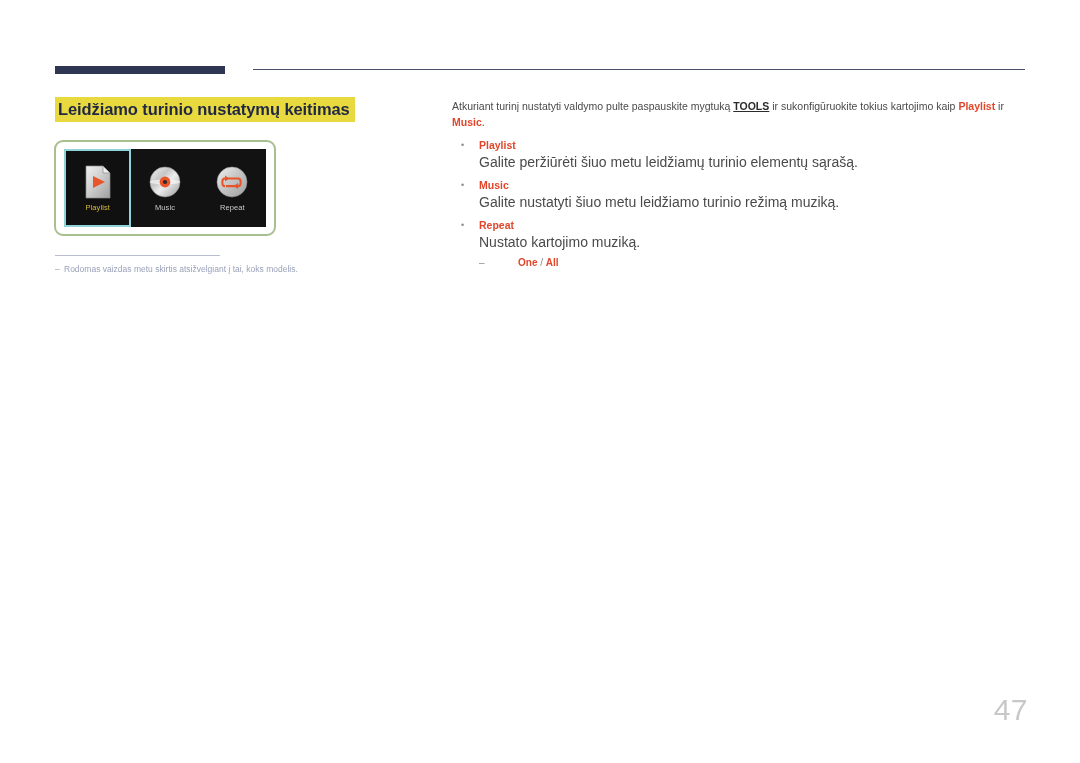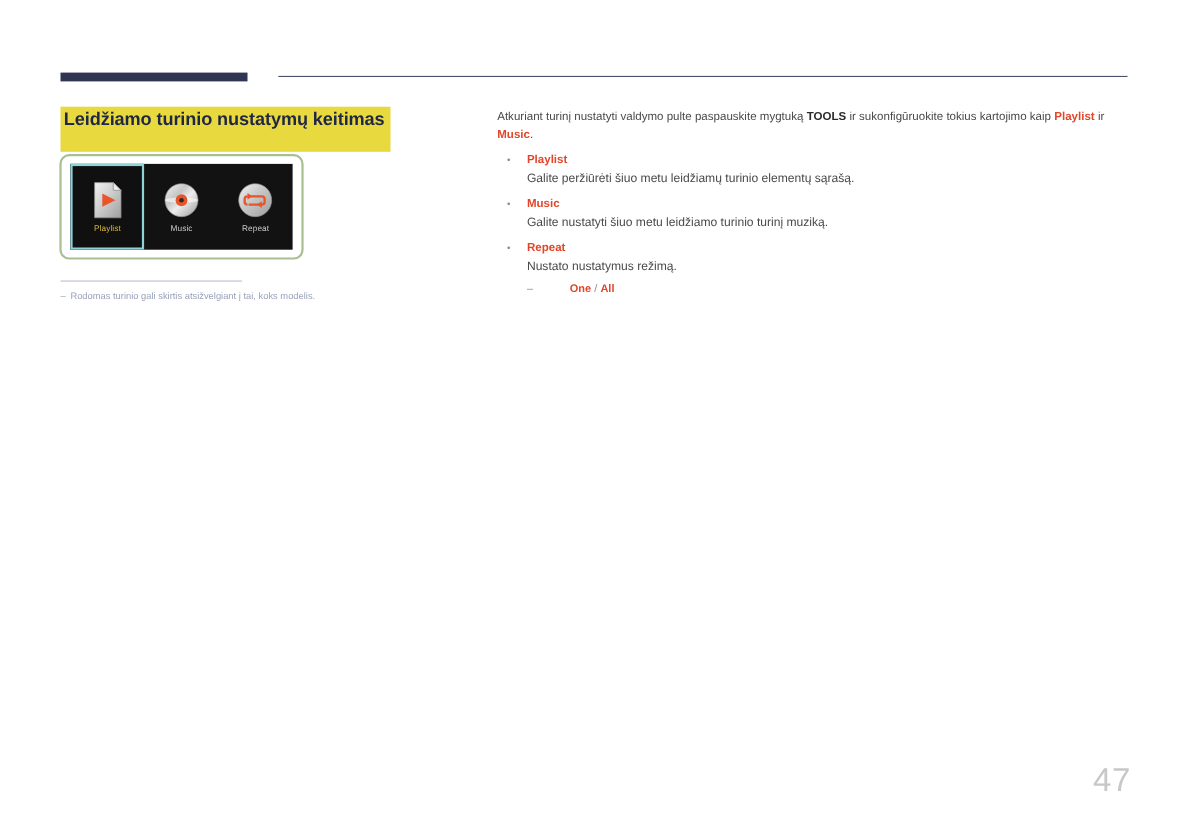--- a/index.html
+++ b/index.html
@@ -45,21 +45,21 @@
     left: 55px;
     top: 97px;
   }
   #page-title .title-text {
     display: inline-block;
     background: #e8d93f;
     color: #1f2744;
     font-size: 16.5px;
     font-weight: bold;
     line-height: 22px;
-    padding: 1px 5px 18px 3px;
+    padding: 1px 5px 2px 3px;
     letter-spacing: -0.1px;
   }
 
   
   #figure-panel {
     position: absolute;
     left: 54px;
     top: 140px;
     width: 222px;
     height: 96px;
@@ -144,20 +144,21 @@
   }
   .intro {
     font-size: 10.5px;
     line-height: 16px;
     color: #4a4a4a;
     margin: 0 0 7px 0;
   }
   .intro .b-dark {
     font-weight: bold;
     color: #2b2b2b;
+    text-decoration: underline;
   }
   .intro .b-accent {
     font-weight: bold;
     color: #e1462b;
   }
 
   .bullet-row {
     display: flex;
     align-items: flex-start;
     margin-top: 8px;
@@ -173,21 +174,21 @@
     box-sizing: border-box;
   }
   .bullet-label {
     font-size: 10.5px;
     font-weight: bold;
     color: #e1462b;
     line-height: 15px;
   }
   .bullet-desc {
     margin: 2px 0 0 27px;
-    font-size: 11px;
+    font-size: 14px;
     line-height: 15px;
     color: #4a4a4a;
   }
 
   .sub-row {
     display: flex;
     align-items: flex-start;
     margin: 5px 0 0 27px;
   }
   .sub-dash {
@@ -294,50 +295,50 @@
       <div class="tile-label">Repeat</div>
     </div>
 
   </div>
 </div>
 
 <div id="figure-note">
   <div class="note-rule"></div>
   <div class="note-row">
     <span class="note-dash">‒</span>
-    <span>Rodomas turinio gali skirtis atsižvelgiant į tai, koks modelis.</span>
+    <span>Rodomas vaizdas metu skirtis atsižvelgiant į tai, koks modelis.</span>
   </div>
 </div>
 
 <div id="content-column">
 
   <p class="intro"><span>Atkuriant turinį nustatyti valdymo pulte paspauskite mygtuką </span><span class="b-dark">TOOLS</span><span> ir sukonfigūruokite tokius kartojimo kaip </span><span class="b-accent">Playlist</span><span> ir </span><span class="b-accent">Music</span><span>.</span></p>
 
   <div>
     <div class="bullet-row">
       <span class="bullet-dot">•</span>
       <span class="bullet-label">Playlist</span>
     </div>
     <div class="bullet-desc">Galite peržiūrėti šiuo metu leidžiamų turinio elementų sąrašą.</div>
   </div>
 
   <div>
     <div class="bullet-row">
       <span class="bullet-dot">•</span>
       <span class="bullet-label">Music</span>
     </div>
-    <div class="bullet-desc">Galite nustatyti šiuo metu leidžiamo turinio turinį muziką.</div>
+    <div class="bullet-desc">Galite nustatyti šiuo metu leidžiamo turinio režimą muziką.</div>
   </div>
 
   <div>
     <div class="bullet-row">
       <span class="bullet-dot">•</span>
       <span class="bullet-label">Repeat</span>
     </div>
-    <div class="bullet-desc">Nustato nustatymus režimą.</div>
+    <div class="bullet-desc">Nustato kartojimo muziką.</div>
     <div class="sub-row">
       <span class="sub-dash">‒</span>
       <span class="sub-label"><span>One</span><span class="sep"> / </span><span>All</span></span>
     </div>
   </div>
 
 </div>
 
 <div id="page-number">47</div>
 

